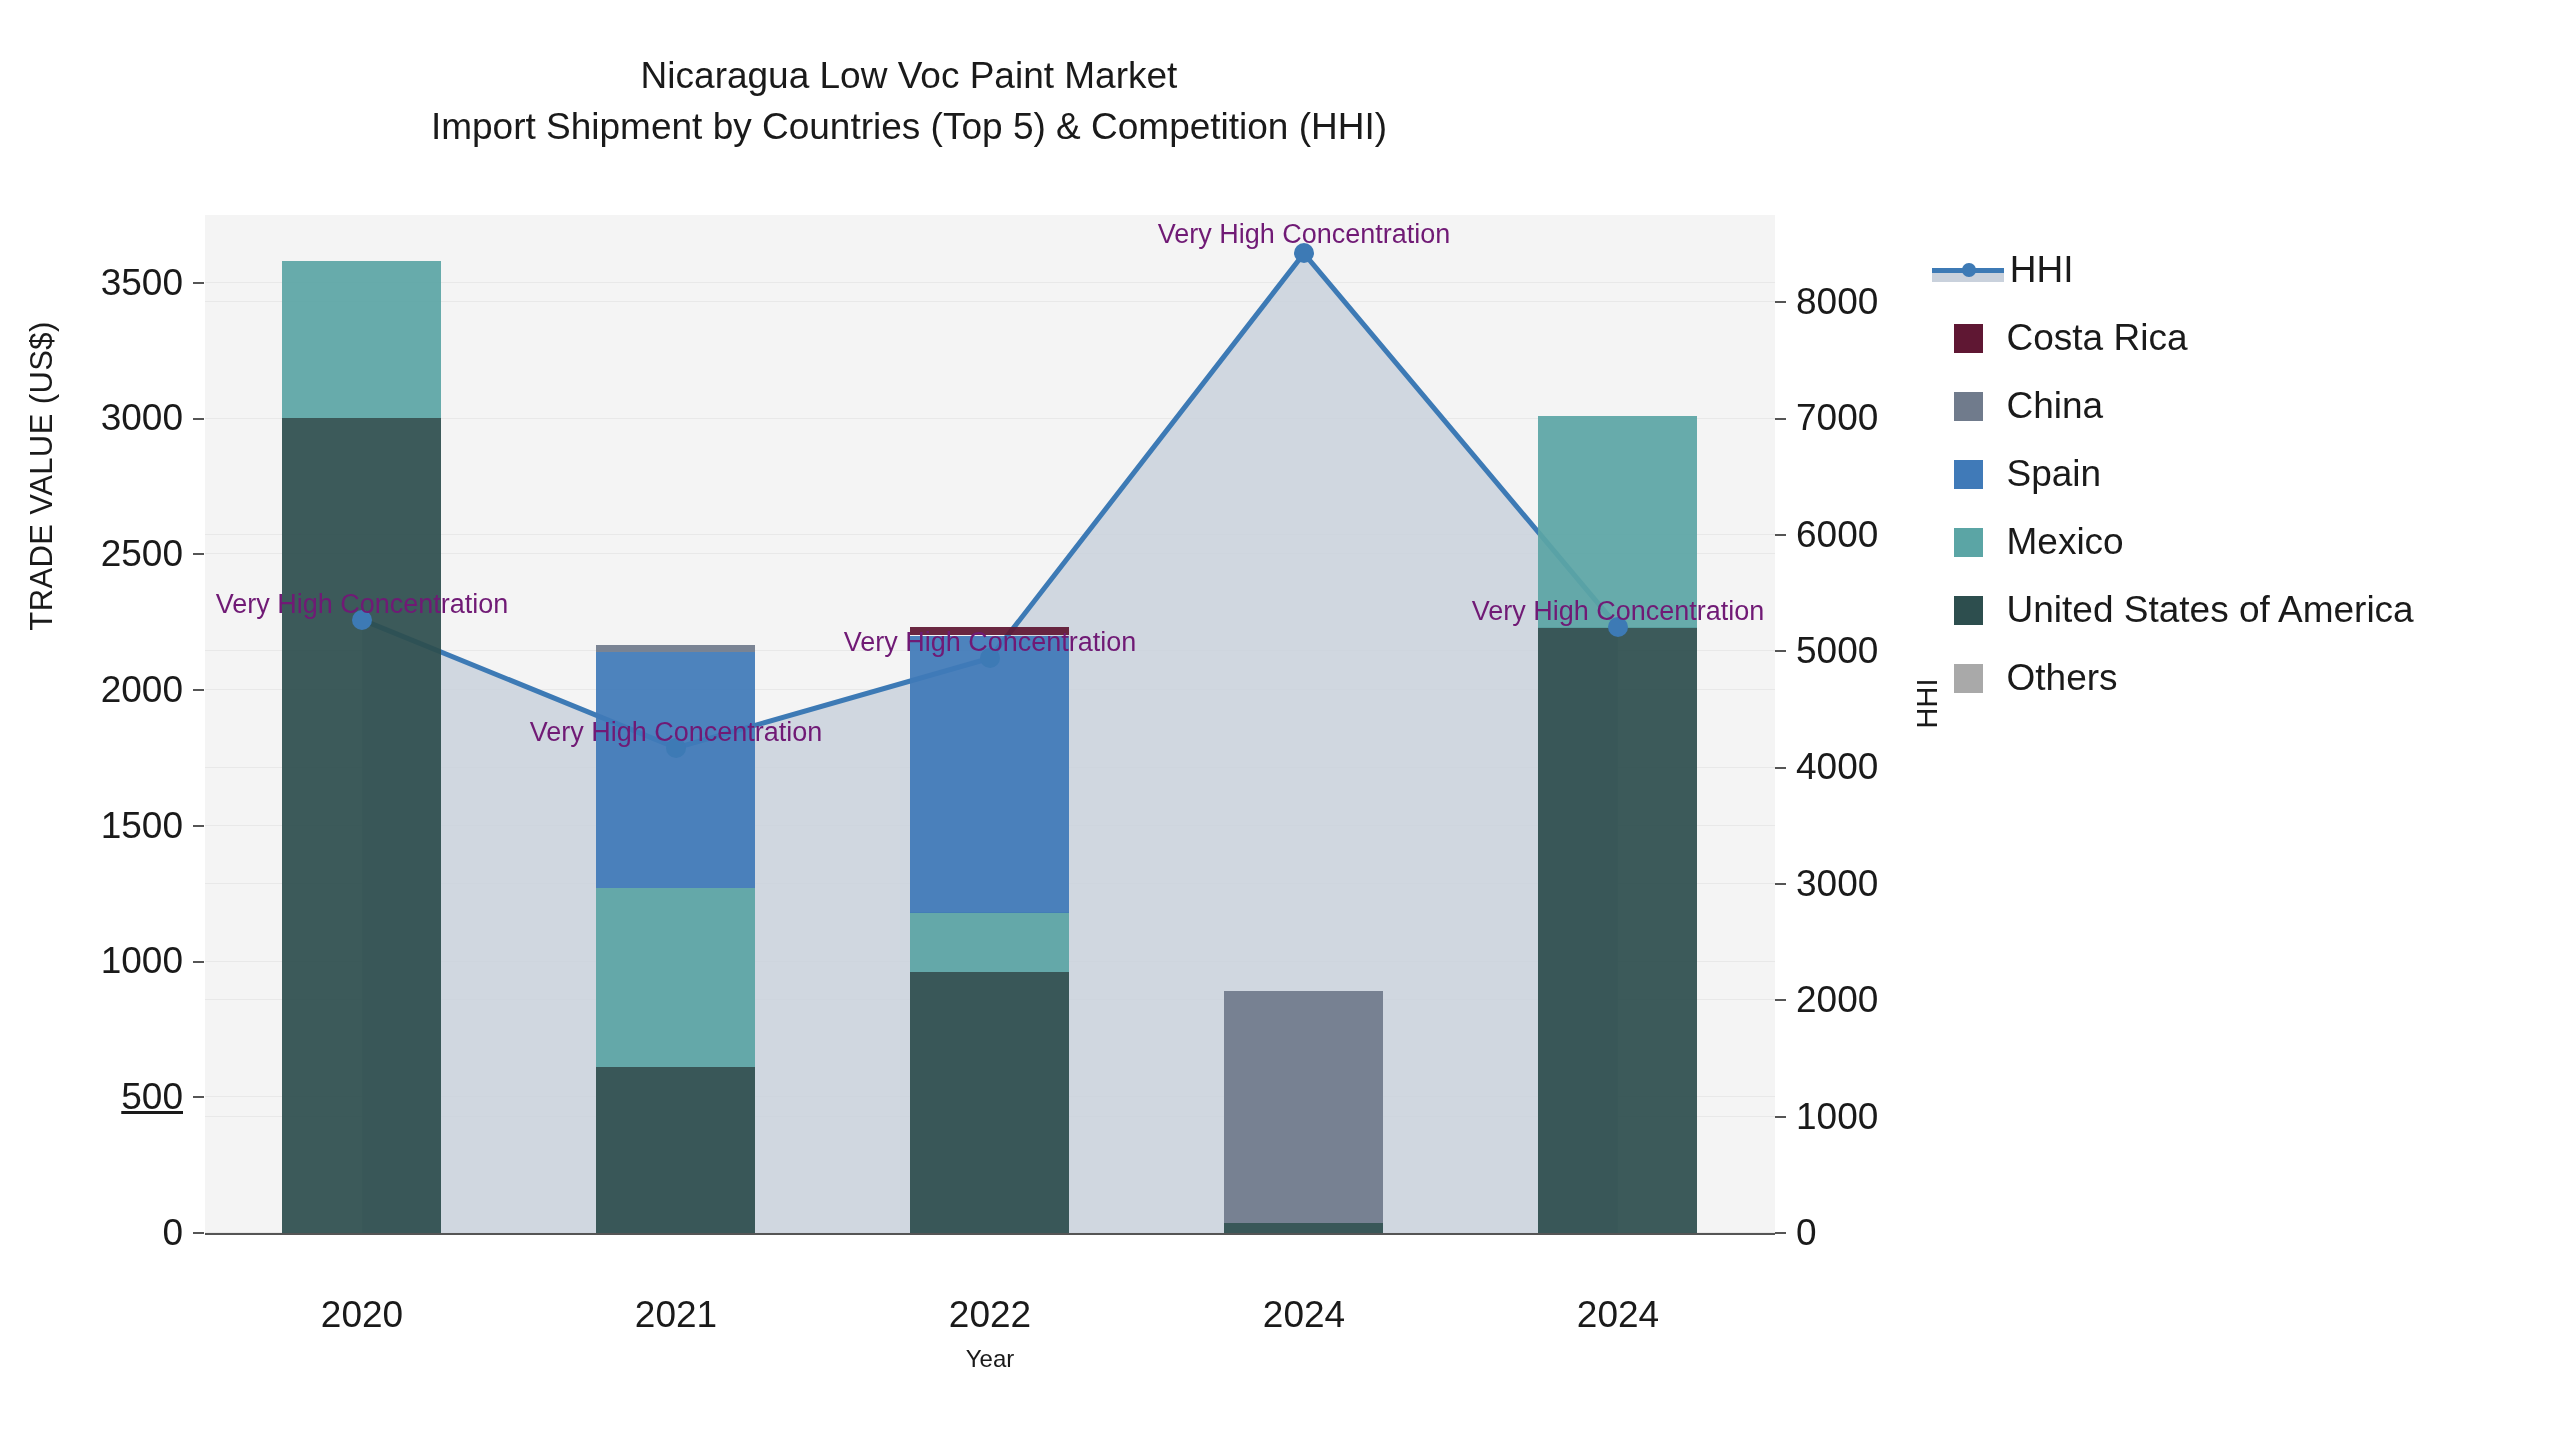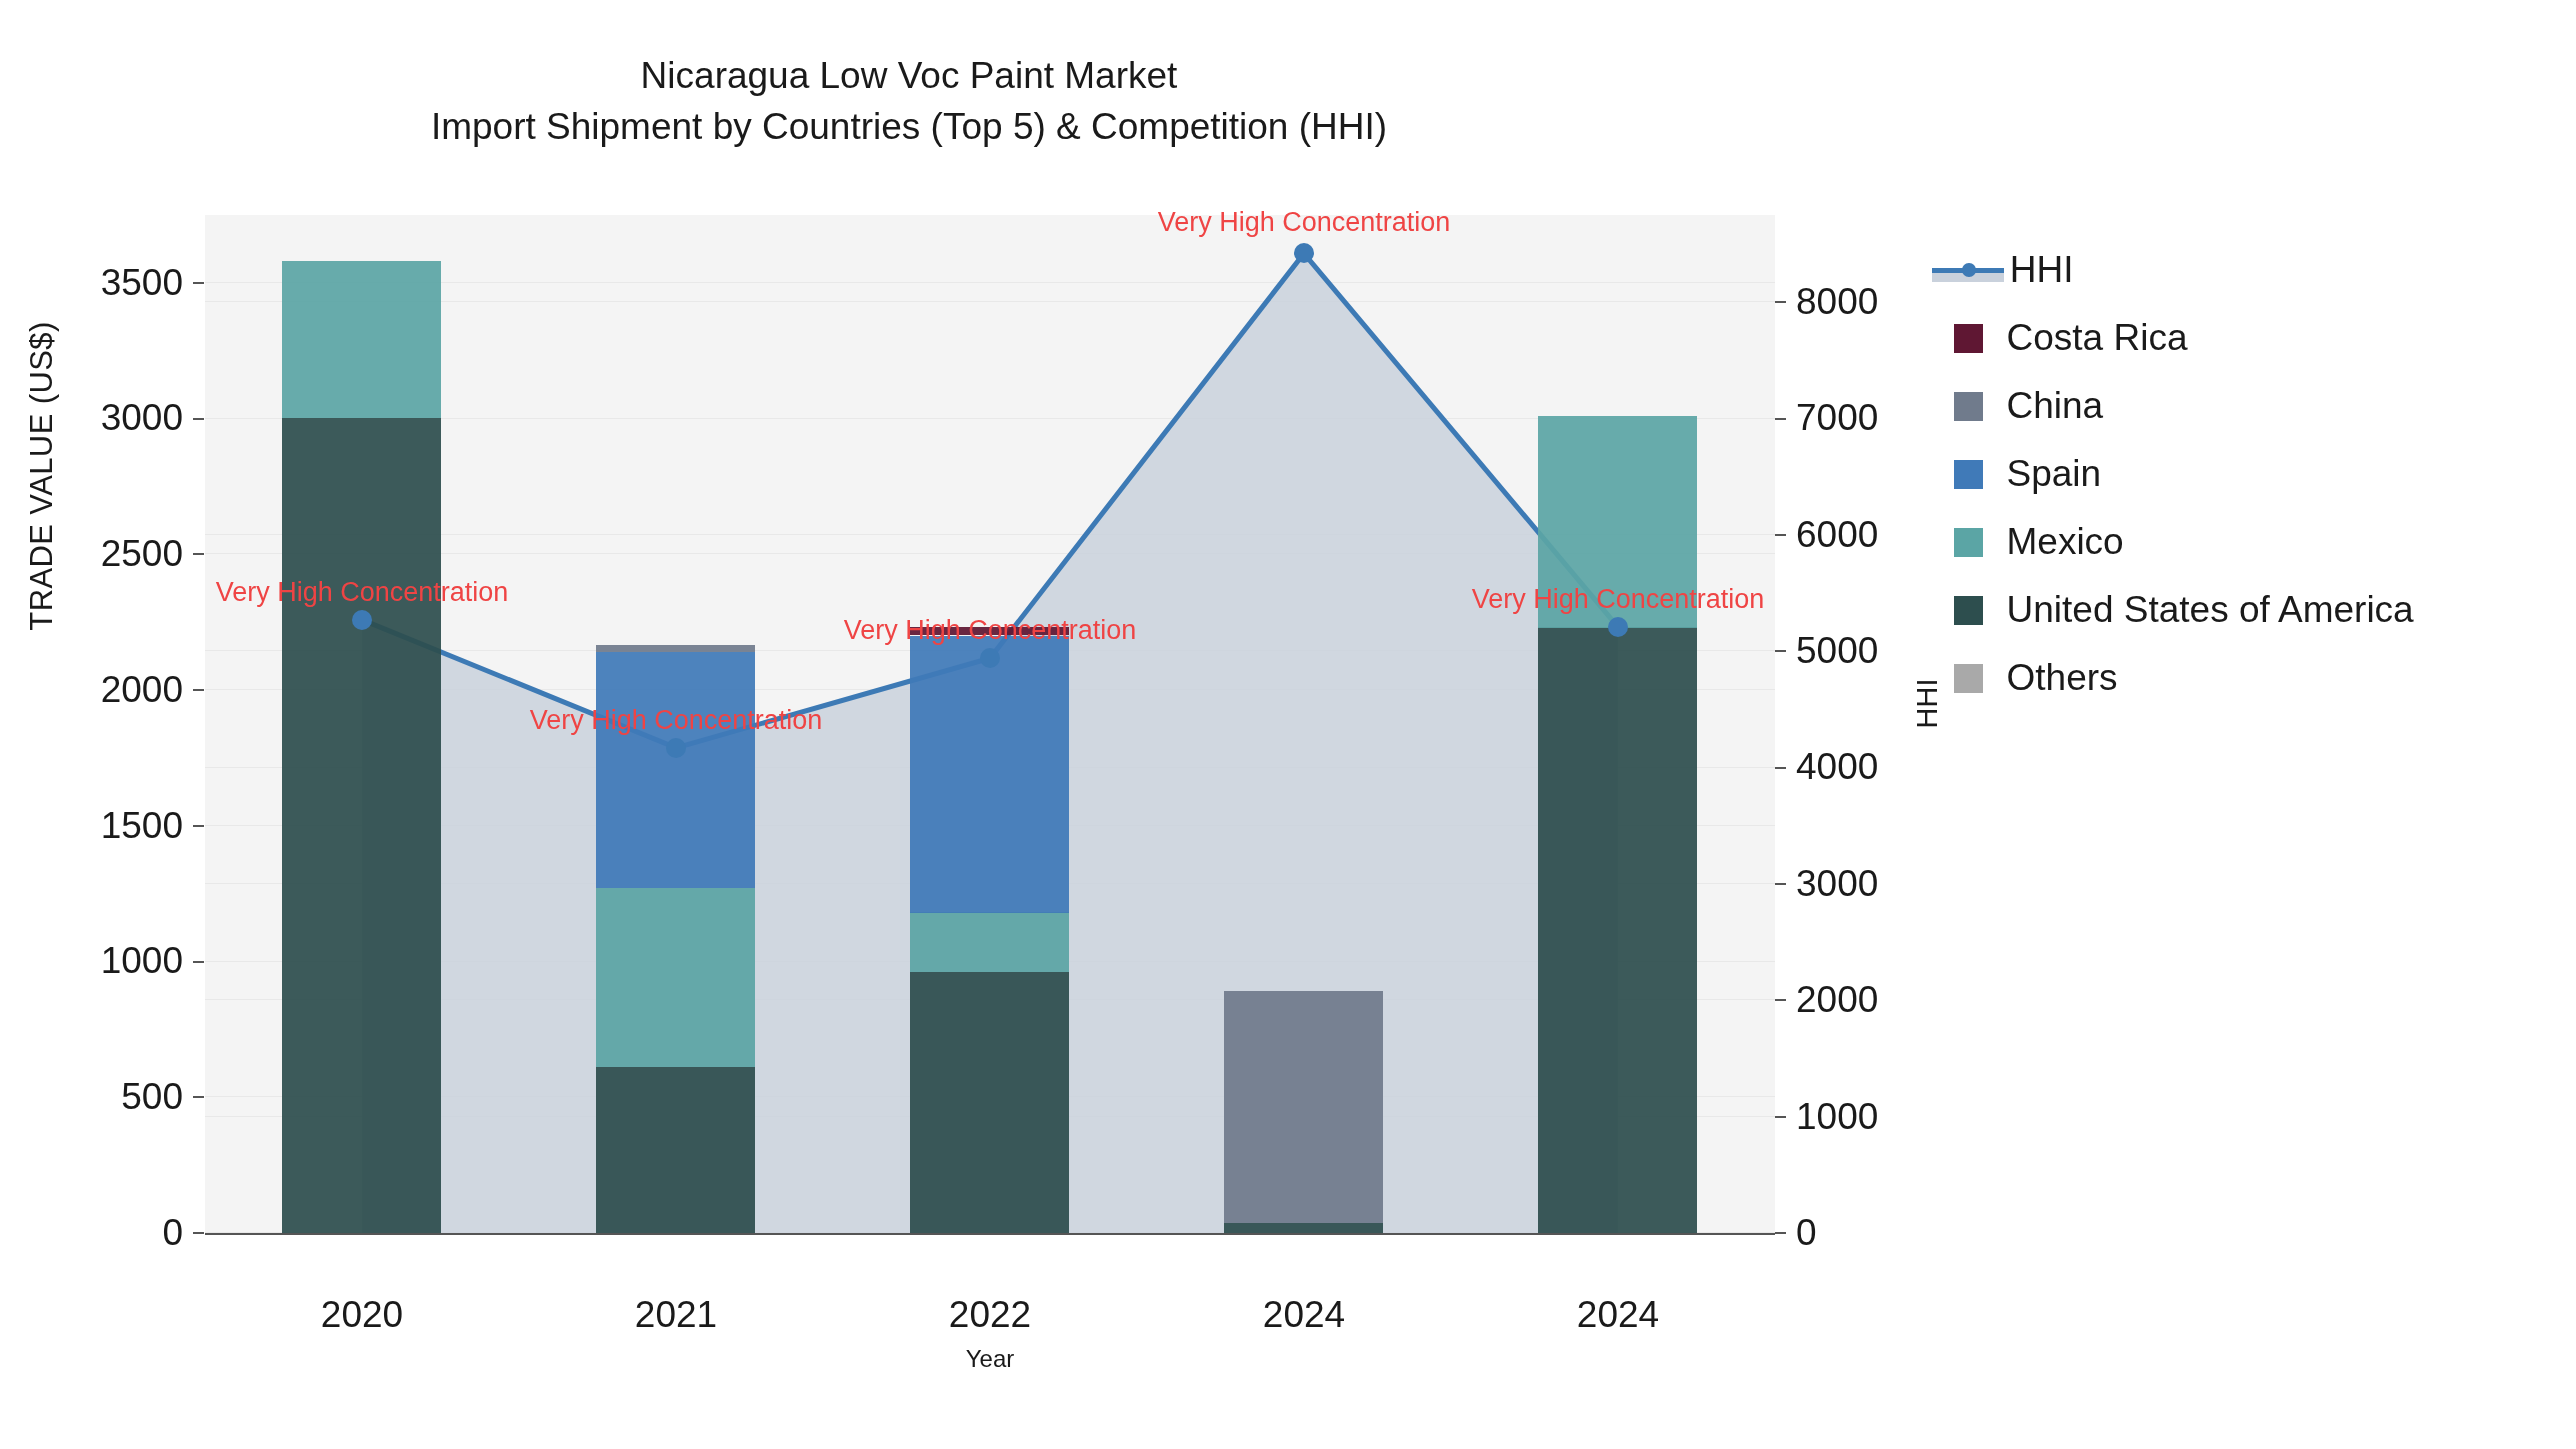--- a/index.html
+++ b/index.html
@@ -24,21 +24,21 @@
     transform:translateY(-50%);}
   .tickmark{position:absolute;width:11.4px;height:2.1px;background:#555;}
 
   .xtick{position:absolute;top:1249px;font-size:37px;color:#1a1a1a;transform:translateX(-50%);margin-top:45px;}
 
   .axis-bottom{position:absolute;left:205px;top:1233px;width:1570px;height:2.1px;background:#555;}
 
   .bar-seg{position:absolute;}
   .bars-layer{position:absolute;left:0;top:0;width:2576px;height:1449px;}
   .hhi-layer{position:absolute;left:205px;top:215px;width:1570px;height:1018px;}
-  .ann{position:absolute;font-size:27px;color:#ef4444;white-space:nowrap;transform:translateX(-50%);}
+  .ann{position:absolute;font-size:27px;color:#701a75;white-space:nowrap;transform:translateX(-50%);margin-top:12px;}
 
   .legend{position:absolute;left:1932px;top:236px;width:630px;}
   .legend-row{display:flex;align-items:center;height:68px;}
   .sw{width:29px;height:29px;margin-right:24px;flex:0 0 auto;}
   .sw-line{position:relative;width:72px;height:29px;margin-right:5.7px;flex:0 0 auto;}
   .sw-line .fill{position:absolute;left:0;bottom:2.9px;width:72px;height:11.4px;background:#c9d1dc;}
   .sw-line .ln{position:absolute;left:0;top:12px;width:72px;height:5px;background:#3d7ab5;}
   .sw-line .dot{position:absolute;left:30px;top:7.9px;width:13.6px;height:13.6px;border-radius:50%;background:#3d7ab5;}
   .legend-label{font-size:37px;color:#1a1a1a;white-space:nowrap;}
 </style>
@@ -104,21 +104,21 @@
       <div class="ann" style="left: 990px; top: 615px;">Very High Concentration</div>
       <div class="ann" style="left: 1304px; top: 207px;">Very High Concentration</div>
       <div class="ann" style="left: 1618px; top: 584px;">Very High Concentration</div>
     </div>
 
   <div class="axis-bottom"></div>
 
   <div id="yticksLeft">
       <div class="ytick-l" style="top: 1233px; right: 2393px;">0</div>
       <div class="tickmark" style="left: 193px; top: 1232px;"></div>
-      <div class="ytick-l" style="top: 1097px; right: 2393px;">500</div>
+      <div class="ytick-l" style="top: 1097px; right: 2393px; text-decoration: underline;">500</div>
       <div class="tickmark" style="left: 193px; top: 1096px;"></div>
       <div class="ytick-l" style="top: 961px; right: 2393px;">1000</div>
       <div class="tickmark" style="left: 193px; top: 961px;"></div>
       <div class="ytick-l" style="top: 826px; right: 2393px;">1500</div>
       <div class="tickmark" style="left: 193px; top: 825px;"></div>
       <div class="ytick-l" style="top: 690px; right: 2393px;">2000</div>
       <div class="tickmark" style="left: 193px; top: 689px;"></div>
       <div class="ytick-l" style="top: 554px; right: 2393px;">2500</div>
       <div class="tickmark" style="left: 193px; top: 553px;"></div>
       <div class="ytick-l" style="top: 418px; right: 2393px;">3000</div>

